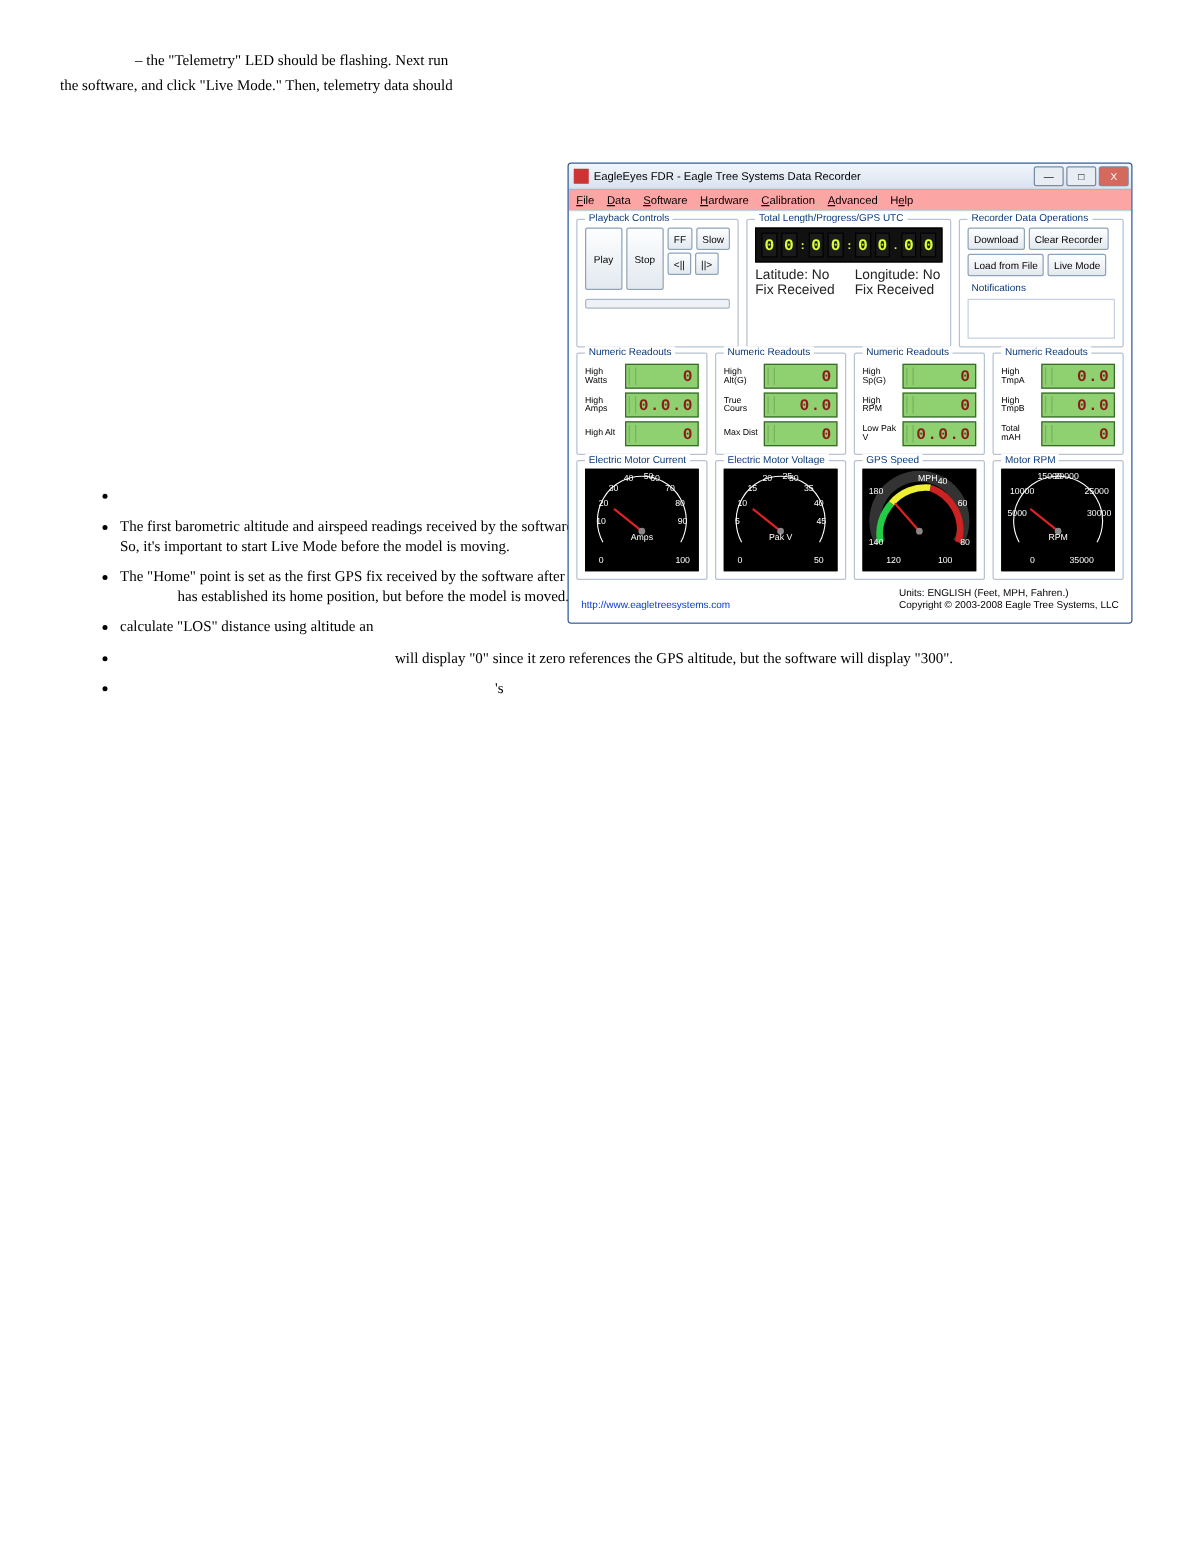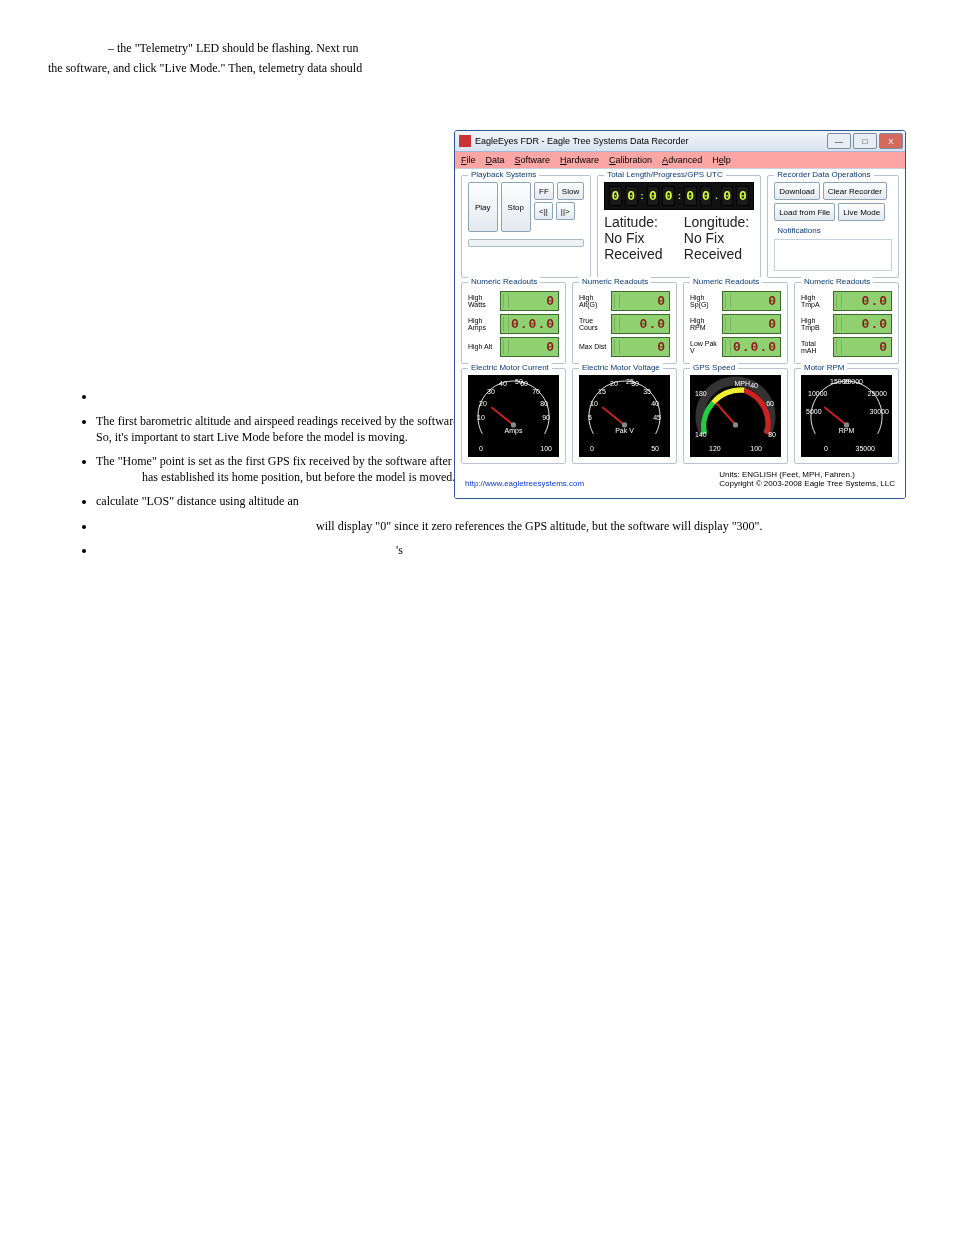--- a/index.html
+++ b/index.html
@@ -27,21 +27,21 @@
 .pbk{width:130px}
 .pbk-inner{display:flex;flex-direction:column;gap:3px}
 .btnrow{display:flex;gap:3px}
 .btn{border:1px solid #8fa3b8;background:linear-gradient(#fdfefe,#e3e9f0);height:16px;font-size:8px;display:flex;align-items:center;justify-content:center;padding:16px 6px;border-radius:2px}
 .btn.sm{padding:0 4px}
 .slider{height:6px;border:1px solid #aab8c8;border-radius:2px;background:#eef2f7;margin-top:4px}
 .tll{flex:1;min-width:150px}
 .odometer{height:26px;background:#111;border:1px solid #000;display:flex;align-items:center;justify-content:center;gap:3px;padding:0 4px}
 .od-seg{width:14px;height:18px;background:#1a1a1a;border:1px solid #000;display:flex;align-items:center;justify-content:center;color:#d8ff3a;font-family:"Courier New",monospace;font-weight:bold;font-size:13px}
 .od-colon{color:#d8ff3a;font-weight:bold}
-.latlong{display:flex;gap:14px;margin-top:4px;font-size:14px;color:#222}
+.latlong{display:flex;gap:14px;margin-top:4px;font-size:11px;color:#222}
 .rdo{width:150px}
 .rdo .btnrow{flex-wrap:wrap}
 .notifs{border:1px solid #c5d1e0;height:30px;margin-top:4px;background:#fff}
 .readrow{display:flex;gap:6px}
 .nr{flex:1}
 .nr-body{display:flex;flex-direction:column;gap:3px;margin-top:2px}
 .readout{display:flex;align-items:center;gap:4px}
 .readout .lab{width:28px;font-size:7px;line-height:1.05}
 .lcd{flex:1;height:18px;background:#8fd071;border:1px solid #3a6b2c;position:relative;display:flex;align-items:center;justify-content:flex-end;padding-right:3px}
 .lcd::before{content:"";position:absolute;left:2px;top:2px;bottom:2px;width:4px;border-left:1px solid rgba(0,0,0,.15);border-right:1px solid rgba(0,0,0,.15)}
@@ -80,21 +80,21 @@
         <span><u>D</u>ata</span>
         <span><u>S</u>oftware</span>
         <span><u>H</u>ardware</span>
         <span><u>C</u>alibration</span>
         <span><u>A</u>dvanced</span>
         <span>H<u>e</u>lp</span>
       </div>
       <div class="client">
         <div class="toprow">
           <div class="fs pbk">
-            <div class="fs-legend">Playback Systems</div>
+            <div class="fs-legend">Playback Controls</div>
             <div class="pbk-inner">
               <div class="btnrow">
                 <div class="btn">Play</div>
                 <div class="btn">Stop</div>
                 <div style="display:flex;flex-direction:column;gap:2px">
                   <div class="btnrow">
                     <div class="btn sm">FF</div>
                     <div class="btn sm">Slow</div>
                   </div>
                   <div class="btnrow">

